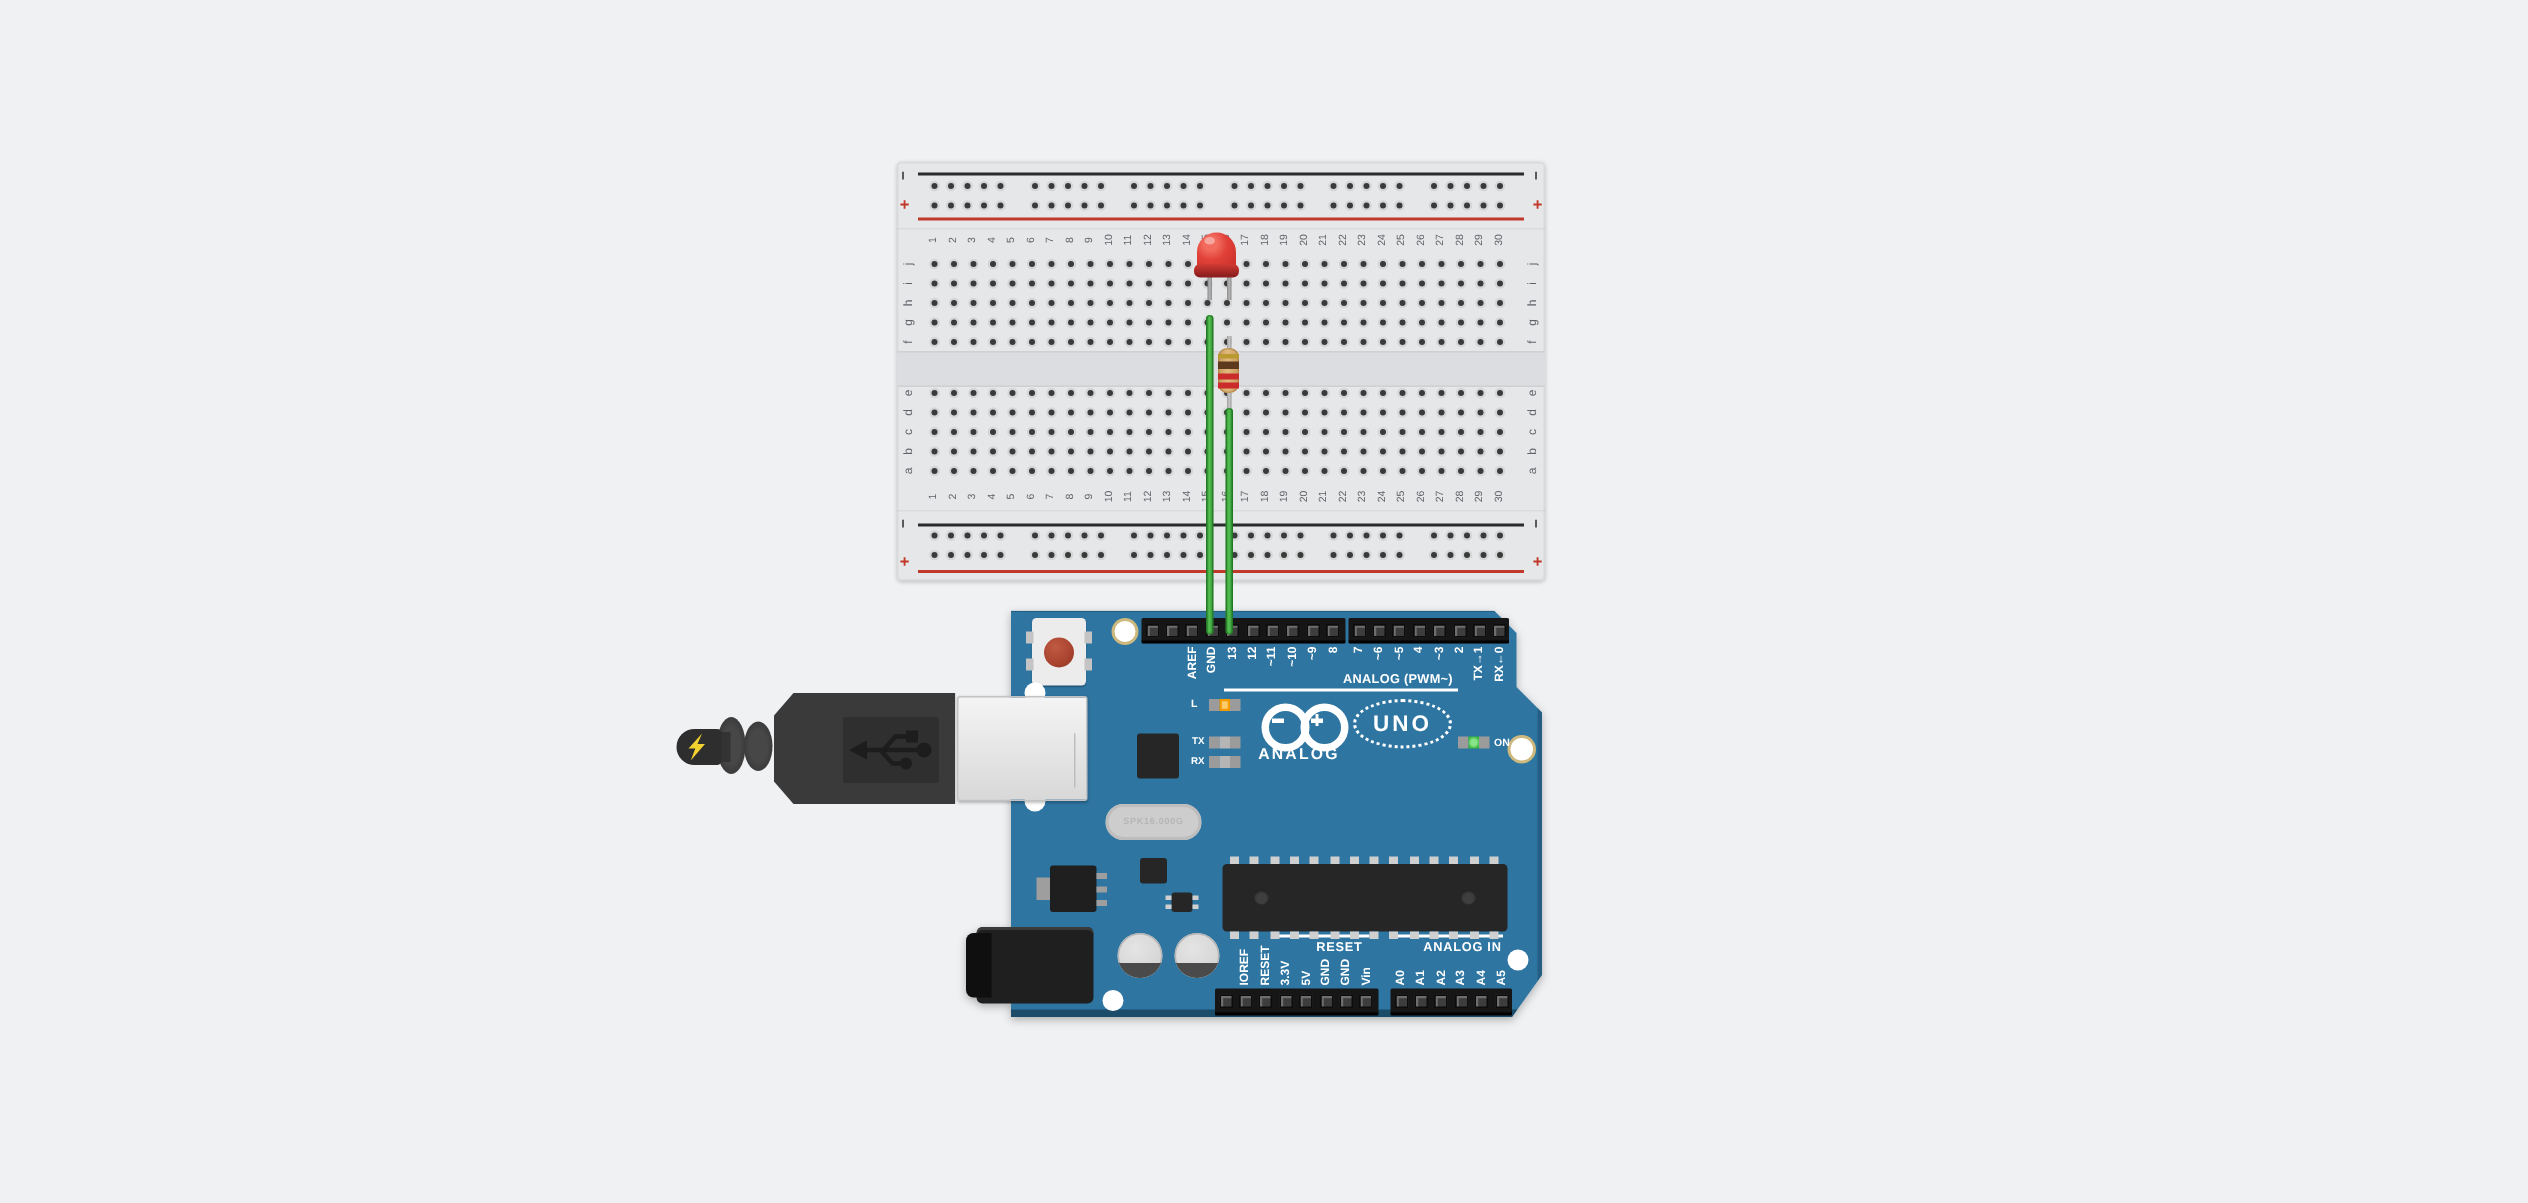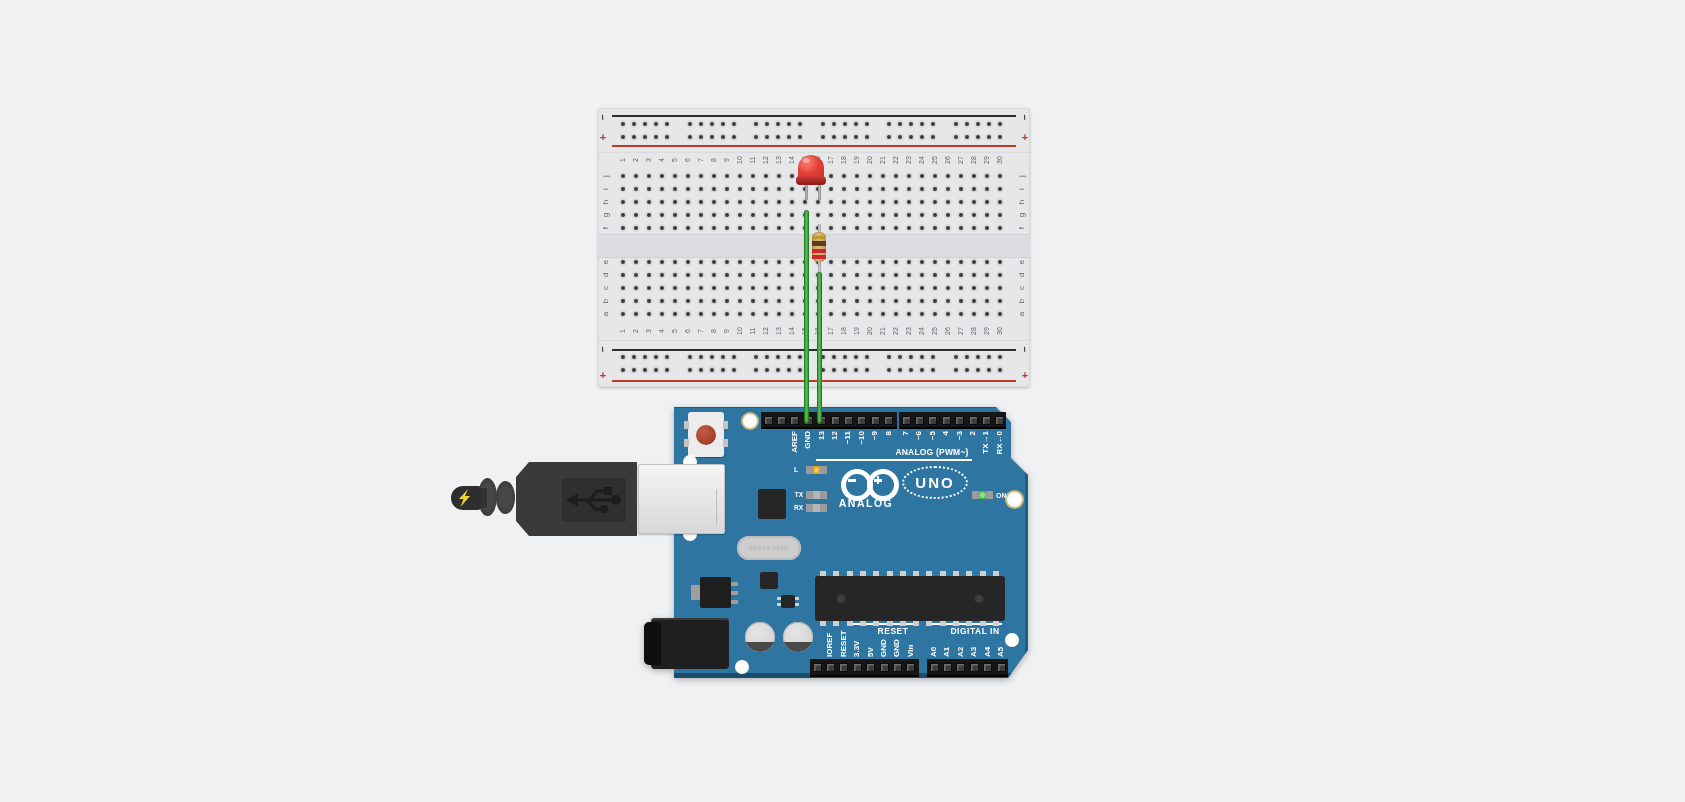--- a/index.html
+++ b/index.html
@@ -710,21 +710,21 @@
         <i></i>
       </div>
 
     <div id="barrel">
         <div class="front"></div>
       </div>
 
     <div class="silkline" style="left:174px;top:216px;width:65px"></div>
     <div class="silk" style="left:184px;top:219px;width:70px;font-size:8.5px;text-align:center;letter-spacing:.5px">RESET</div>
     <div class="silkline" style="left:253px;top:216px;width:75px"></div>
-    <div class="silk" style="left:266px;top:219px;width:70px;font-size:8.5px;text-align:center;letter-spacing:.5px">DIGITAL IN</div>
+    <div class="silk" style="left:266px;top:219px;width:70px;font-size:8.5px;text-align:center;letter-spacing:.5px">ANALOG IN</div>
   <div class="pin" style="left: 89.5px; top: 9px;"></div>
       <div class="pin" style="left: 102.9px; top: 9px;"></div>
       <div class="pin" style="left: 116.3px; top: 9px;"></div>
       <div class="plabel toptxt" style="left: 103.8px; top: 35px;">AREF</div>
       <div class="pin" style="left: 129.7px; top: 9px;"></div>
       <div class="plabel toptxt" style="left: 117.2px; top: 35px;">GND</div>
       <div class="pin" style="left: 143.1px; top: 9px;"></div>
       <div class="plabel toptxt" style="left: 130.6px; top: 35px;">13</div>
       <div class="pin" style="left: 156.5px; top: 9px;"></div>
       <div class="plabel toptxt" style="left: 144px; top: 35px;">12</div>

